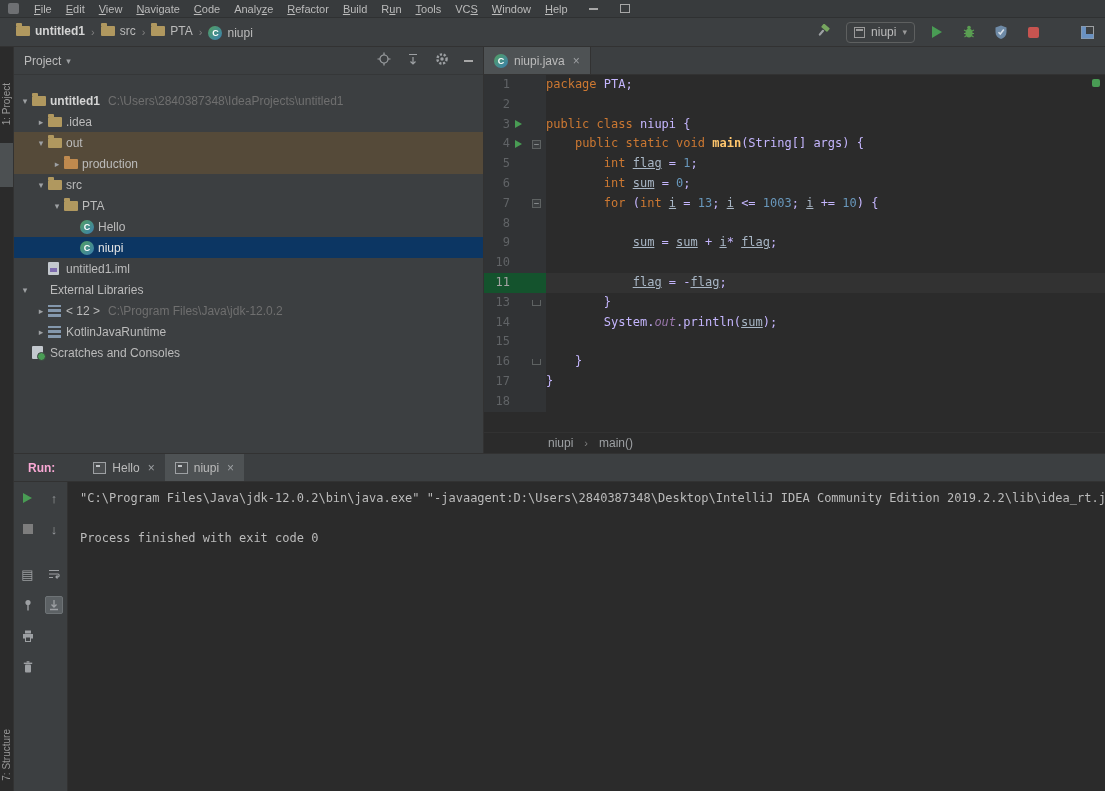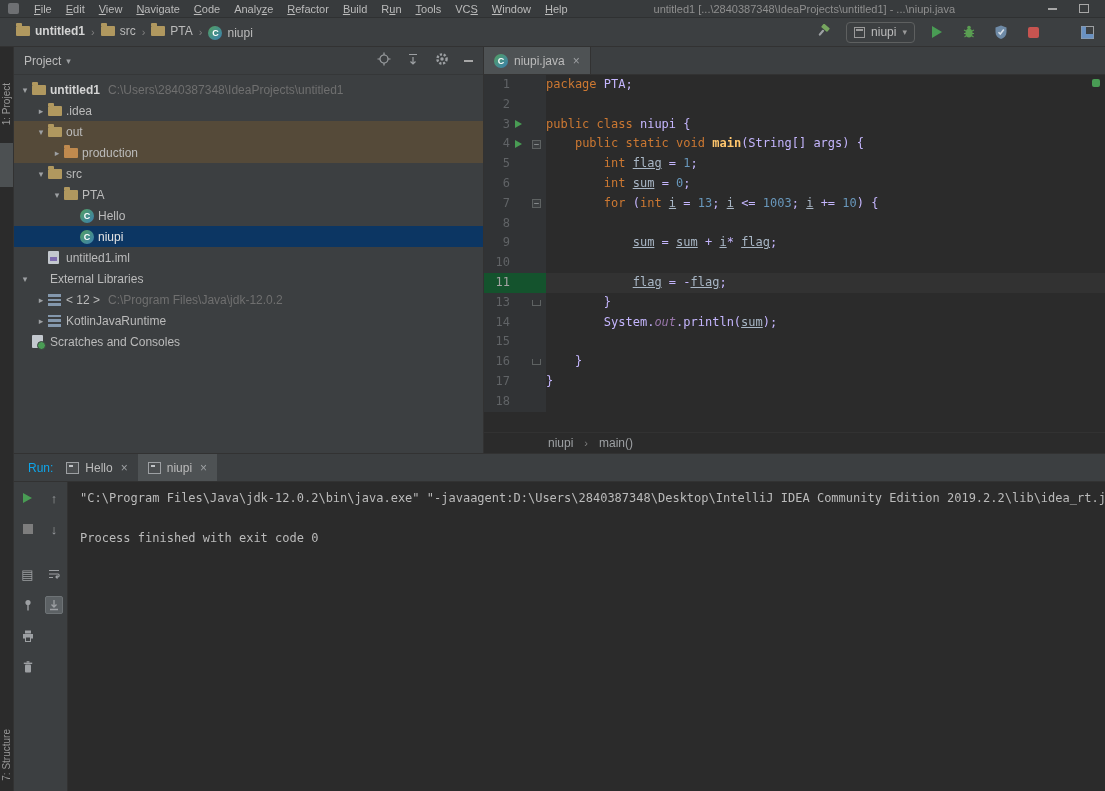--- a/index.html
+++ b/index.html
@@ -44,21 +44,21 @@
   .stripe-label { position:absolute; left:1px; writing-mode:vertical-rl; transform:rotate(180deg);
     color:#989898; font-size:10px; white-space:nowrap; }
   .stripe-top { top:36px; }
   .stripe-bottom { bottom:10px; }
   .stripe-active { position:absolute; top:96px; left:0; width:13px; height:44px; background:#4c5052; }
   .right-stack { flex:1; display:flex; flex-direction:column; min-width:0; }
   .upper { height:406px; display:flex; min-width:0; }
 
   
   .project-panel { width:470px; flex:none; background:#3c3f41; border-right:1px solid #323232;
-    display:flex; flex-direction:column; }
+    display:flex; flex-direction:column;gap:11px; }
   .panel-header { height:28px; flex:none; display:flex; align-items:center; padding:0 10px; border-bottom:1px solid #353738; }
   .panel-title { color:#bbbbbb; margin-right:5px; }
   .panel-caret { color:#9da0a3; font-size:9px; }
   .panel-header-icons { margin-left:auto; display:flex; align-items:center; gap:15px; color:#9da0a3; }
   .tree { flex:1; overflow:hidden; padding-top:4px; }
   .tree-row { height:21px; display:flex; align-items:center; white-space:nowrap; }
   .tree-arrow { width:14px; flex:none; text-align:center; color:#9da0a3; font-size:9px; }
   .tree-icon-slot { width:18px; flex:none; display:flex; align-items:center; justify-content:flex-start; }
   .tree-label { color:#bbbbbb; }
   .tree-label.bold { font-weight:bold; color:#d4d4d4; }
@@ -120,21 +120,21 @@
   .tok-u { color:#a9b7c6; text-decoration:underline; }
   .inspect-dot { position:absolute; top:4px; right:5px; width:8px; height:8px; background:#499c54; border-radius:2px; }
   .editor-crumbs { height:21px; flex:none; display:flex; align-items:center; gap:7px;
     padding-left:64px; color:#9da0a3; background:#2b2b2b; border-top:1px solid #323232; }
 
   
   .run-panel { height:338px; flex:none; display:flex; flex-direction:column;
     border-top:1px solid #323232; background:#2b2b2b; }
   .run-header { height:28px; flex:none; background:#3c3f41; border-bottom:1px solid #323232;
     display:flex; align-items:stretch; padding-left:14px; }
-  .run-label { display:flex; align-items:center; margin-right:3px; color:#0ea5e9; }
+  .run-label { display:flex; align-items:center; margin-right:28px; color:#f9a8d4;font-weight:bold; }
   .run-tab { display:flex; align-items:center; gap:6px; padding:0 10px; color:#bbbbbb; }
   .run-tab.active { background:#4e5254; }
   .run-body { flex:1; display:flex; min-height:0; }
   .run-col { width:27px; flex:none; background:#3c3f41; display:flex; flex-direction:column;
     align-items:center; padding-top:7px; gap:13px; }
   .run-col.second { border-right:1px solid #323232; }
   .rt-icon { width:18px; height:18px; display:flex; align-items:center; justify-content:center;
     color:#9da0a3; font-size:13px; }
   .rt-icon.group-gap { margin-top:14px; }
   .rt-icon.pressed { background:#5c6164; border:1px solid #6e7376; border-radius:2px; }
@@ -146,21 +146,20 @@
   .console-line { white-space:pre; min-height:20px; }
 </style>
 </head>
 <body>
 
 <div class="app">
 
   <div class="menubar">
     <span class="logo"></span>
     <span id="menus"><span class="menu-item"><span class="mn">F</span>ile</span><span class="menu-item"><span class="mn">E</span>dit</span><span class="menu-item"><span class="mn">V</span>iew</span><span class="menu-item"><span class="mn">N</span>avigate</span><span class="menu-item"><span class="mn">C</span>ode</span><span class="menu-item">Analy<span class="mn">z</span>e</span><span class="menu-item"><span class="mn">R</span>efactor</span><span class="menu-item"><span class="mn">B</span>uild</span><span class="menu-item">R<span class="mn">u</span>n</span><span class="menu-item"><span class="mn">T</span>ools</span><span class="menu-item">VC<span class="mn">S</span></span><span class="menu-item"><span class="mn">W</span>indow</span><span class="menu-item"><span class="mn">H</span>elp</span></span>
-    <span class="win-title">untitled1 [...\2840387348\IdeaProjects\untitled1] - ...\niupi.java</span>
     <span class="win-btns">
       <span class="hbar"></span>
       <span class="maxbox"></span>
     </span>
   </div>
 
   <div class="navbar">
     <span id="nav-breadcrumbs"><span class="bc-item">
           <span class="ic ic-folder"></span>
           <span class="bc-label bold">untitled1</span>

